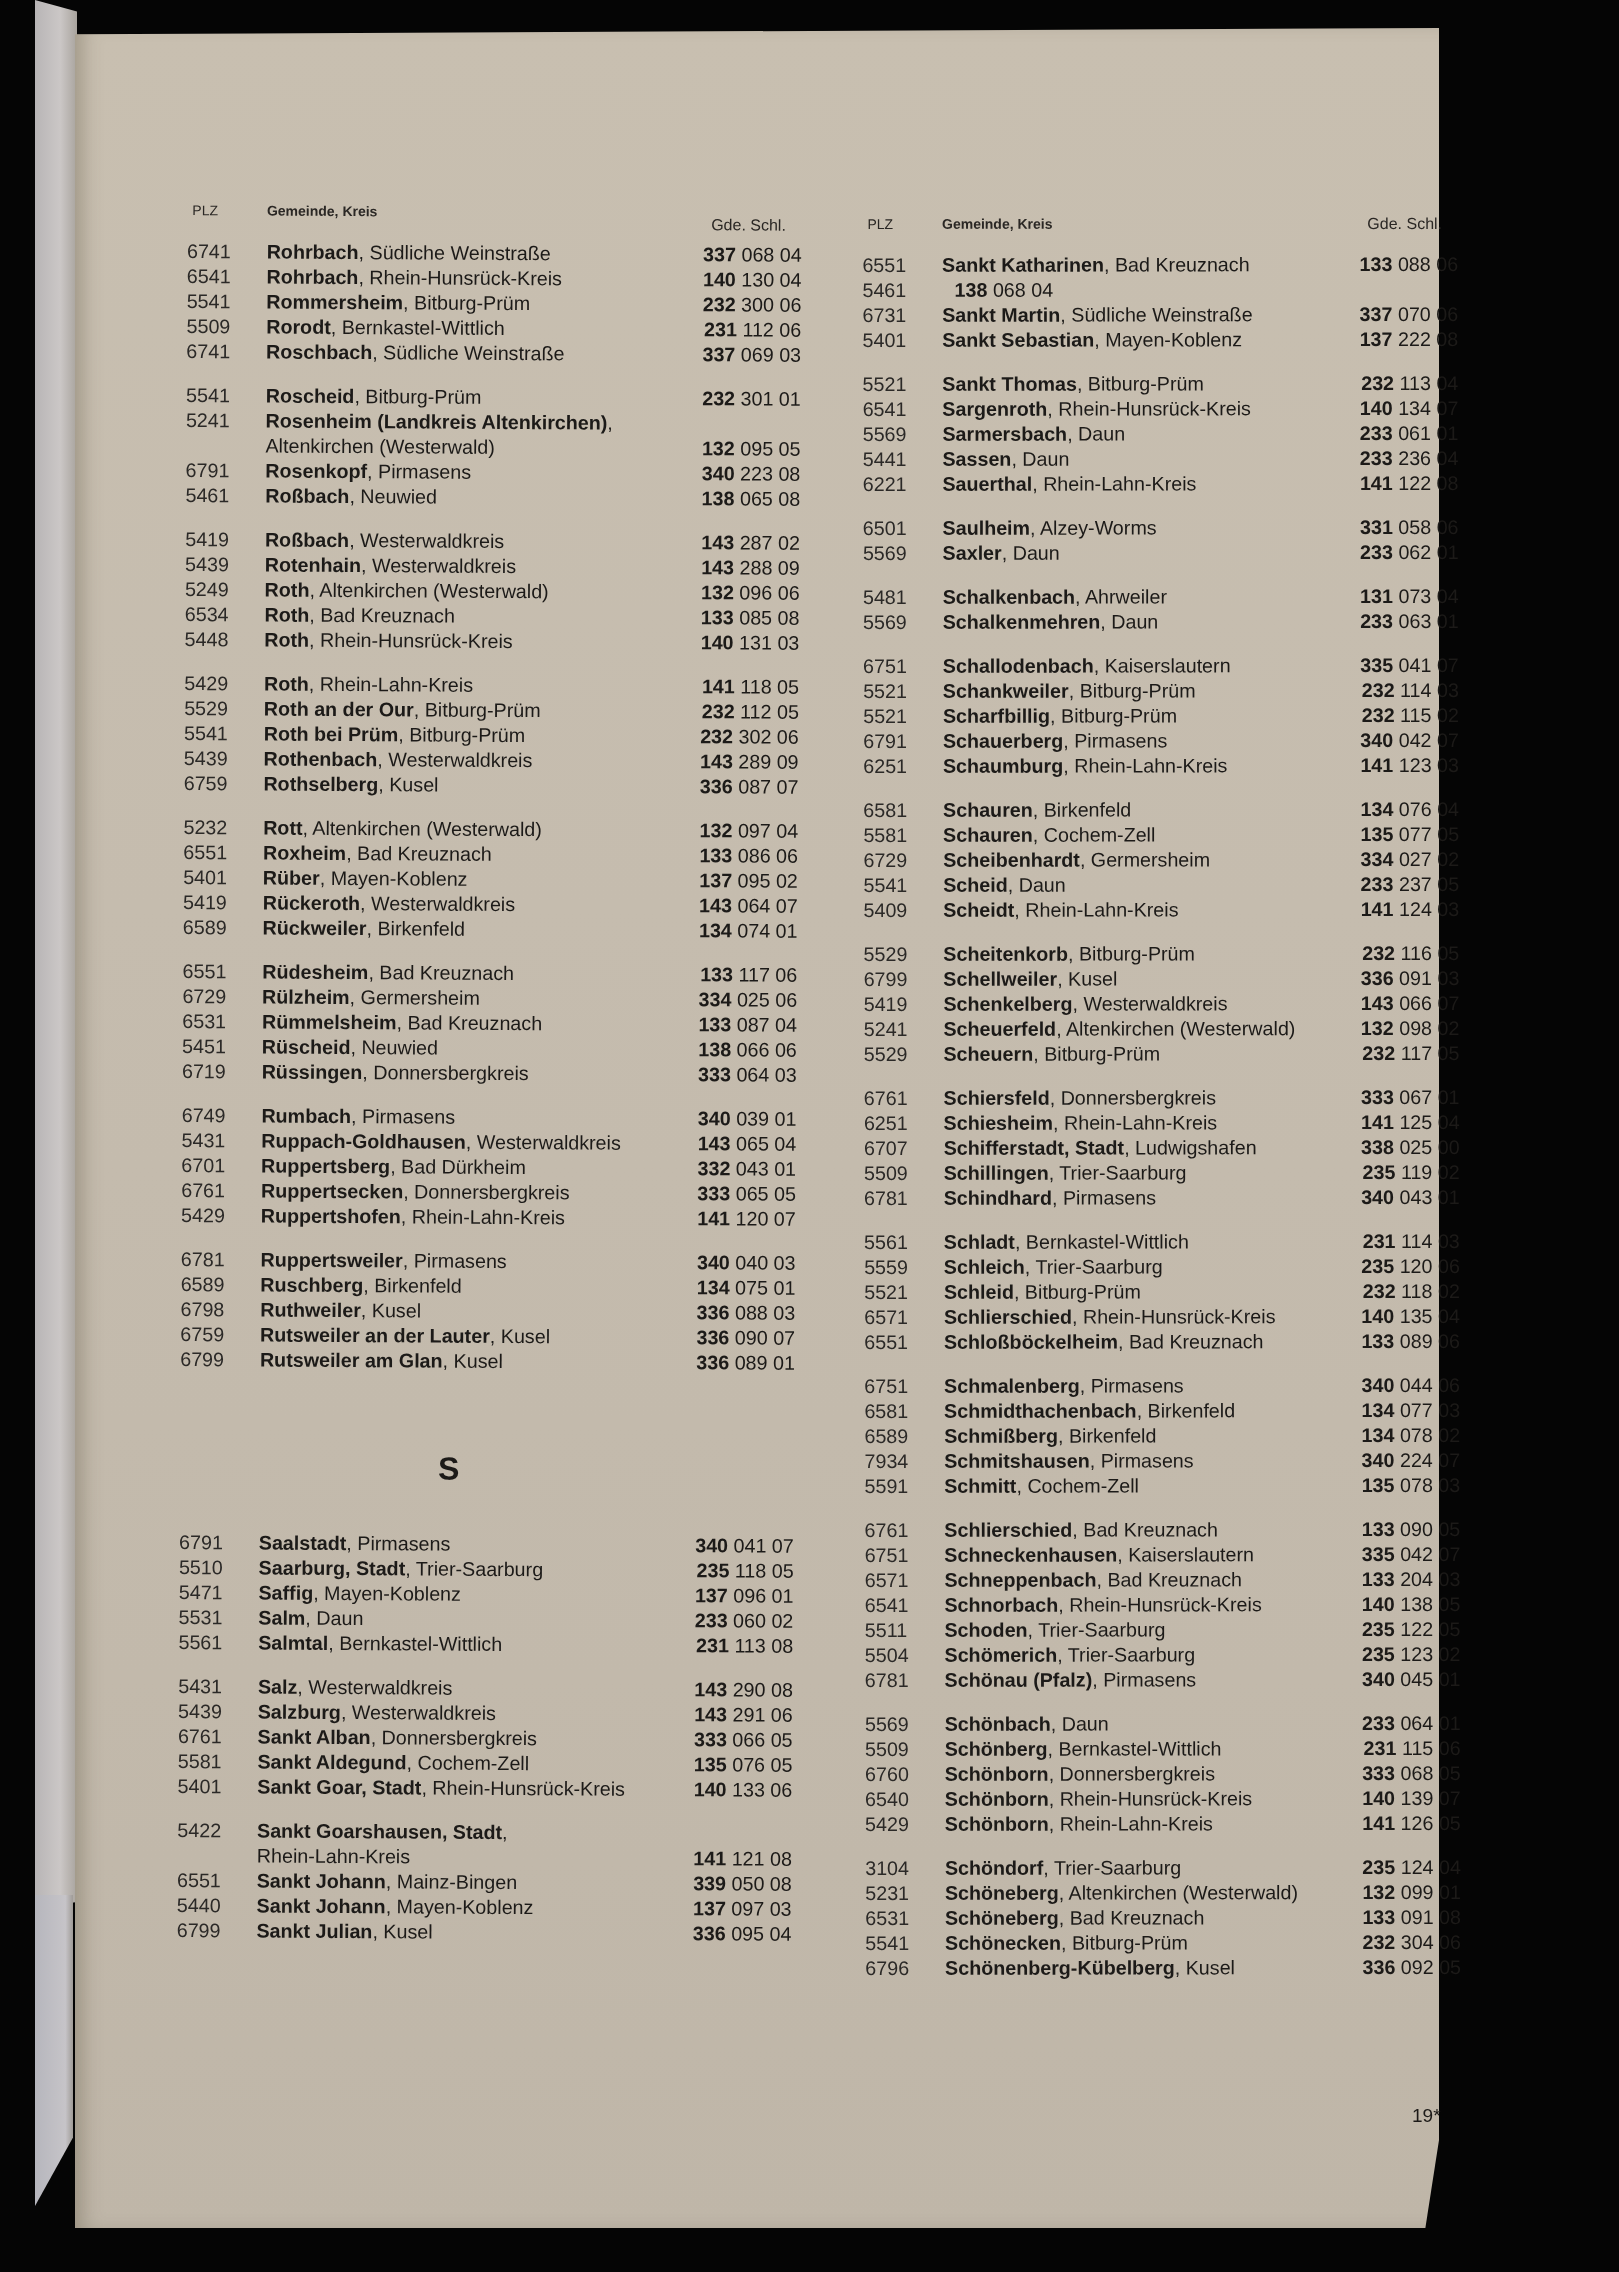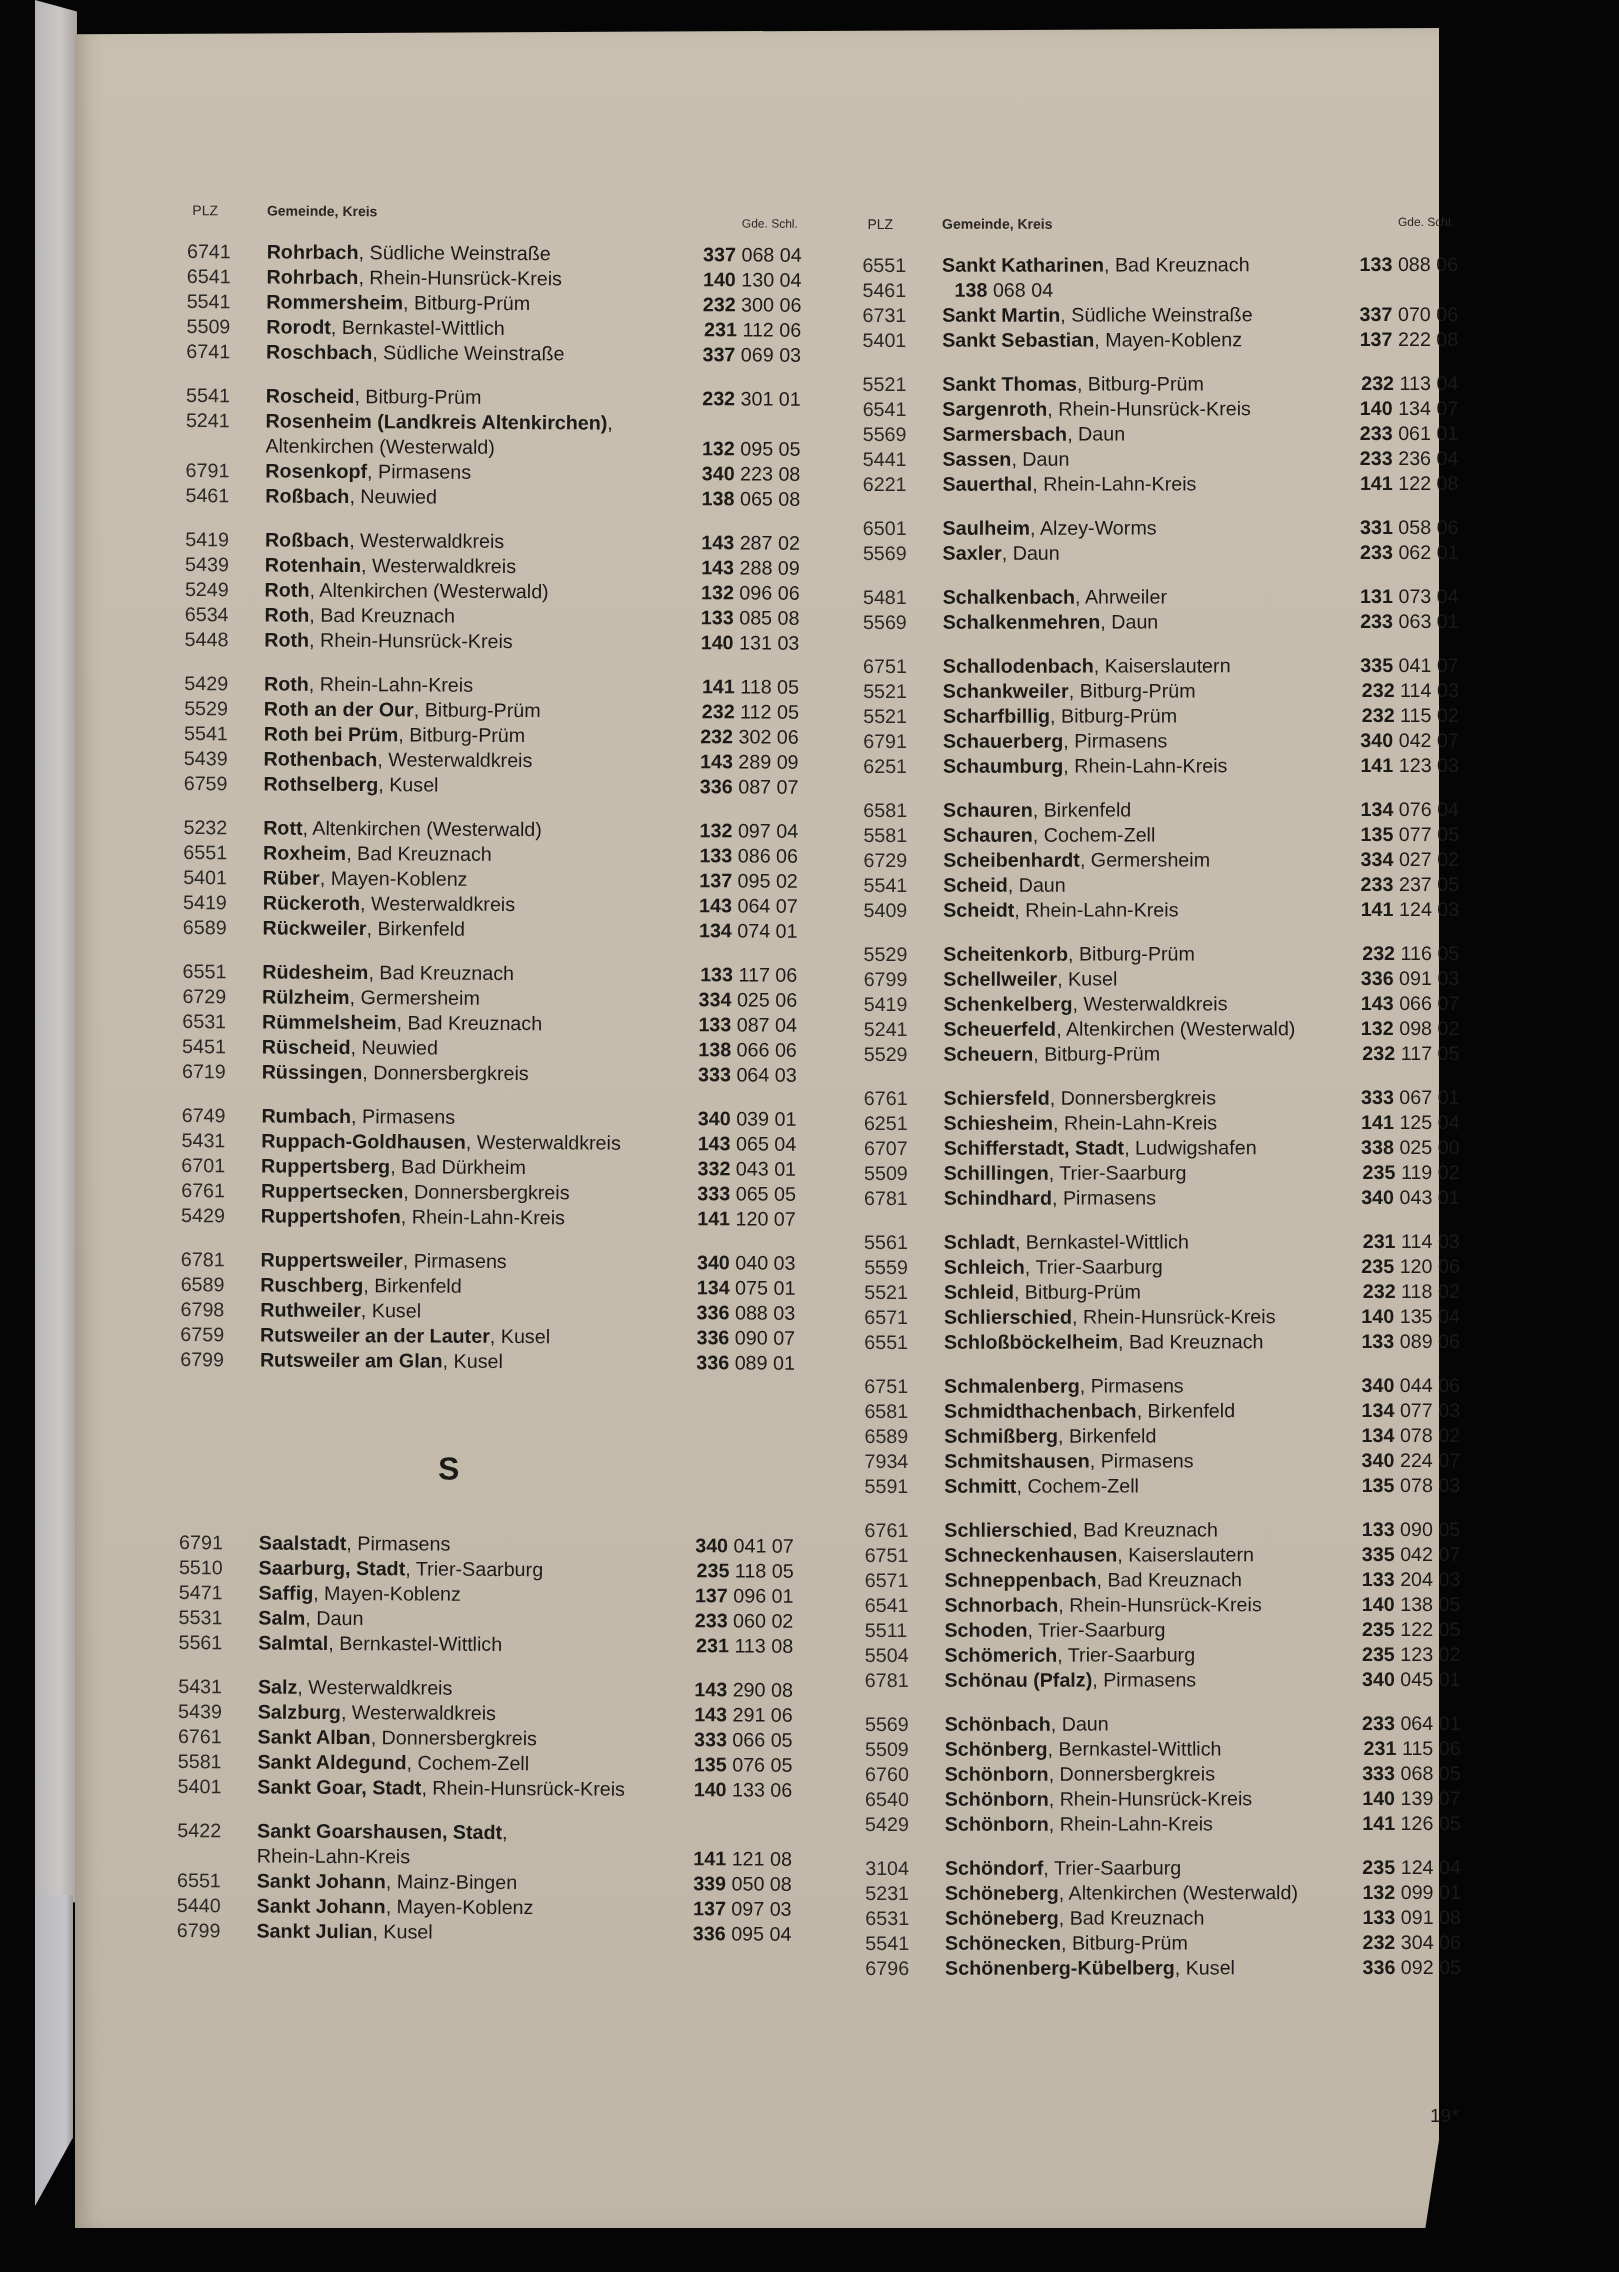--- a/index.html
+++ b/index.html
@@ -25,38 +25,38 @@
     clip-path: polygon(0 6.3px, 100% 0, 100% 96%, 99% 100%, 0 100%);
   }
   .col {
     position: absolute; font-size: 19.7px; color: #1c1a18;
   }
   .col-left { left: 181px; top: 202px; width: 621px; transform: rotate(0.35deg); transform-origin: top left; }
   .col-right { left: 856px; top: 216px; width: 602px; transform: rotate(-0.1deg); transform-origin: top left; }
   .hdr { position: relative; height: 37px; font-size: 14px; color: #2a2724; }
   .hdr .plz { position: absolute; left: 11.4px; top: 0; }
   .hdr .gem { position: absolute; left: 86px; top: 0; font-weight: bold; }
-  .hdr .gde { position: absolute; right: 4px; top: 11.4px; font-size: 12px; }
+  .hdr .gde { position: absolute; right: 16px; top: 11.4px; font-size: 16px; }
   .col-right .hdr .gde { top: 0; }
   .group { margin-bottom: 19px; }
   .row {
     position: relative; display: flex; align-items: flex-start;
     min-height: 25px; line-height: 25px; white-space: nowrap;
   }
   .row .plz { width: 86px; flex: 0 0 86px; padding-left: 6.3px; box-sizing: border-box; color: #2b2927; }
   .row .name { flex: 1 1 auto; white-space: normal; }
   .row .name b { font-weight: bold; }
   .row .code { flex: 0 0 auto; width: 111px; text-align: right; align-self: flex-end; }
   .row .code .k { font-weight: bold; }
   .letter {
     text-align: center; font-weight: bold; font-size: 32px;
     padding: 58px 0 44px 0; margin-left: -70px;
   }
   .page-num {
-    position: absolute; left: 1412px; top: 2105px; font-size: 19px; color: #1c1a18; margin-left: 18px;
+    position: absolute; left: 1412px; top: 2105px; font-size: 19px; color: #1c1a18;
   }
 </style>
 </head>
 <body>
 
 <div class="prev-page"></div>
 <div class="prev-page-lower"></div>
 <div class="page"></div>
 
 <div class="col col-left">

